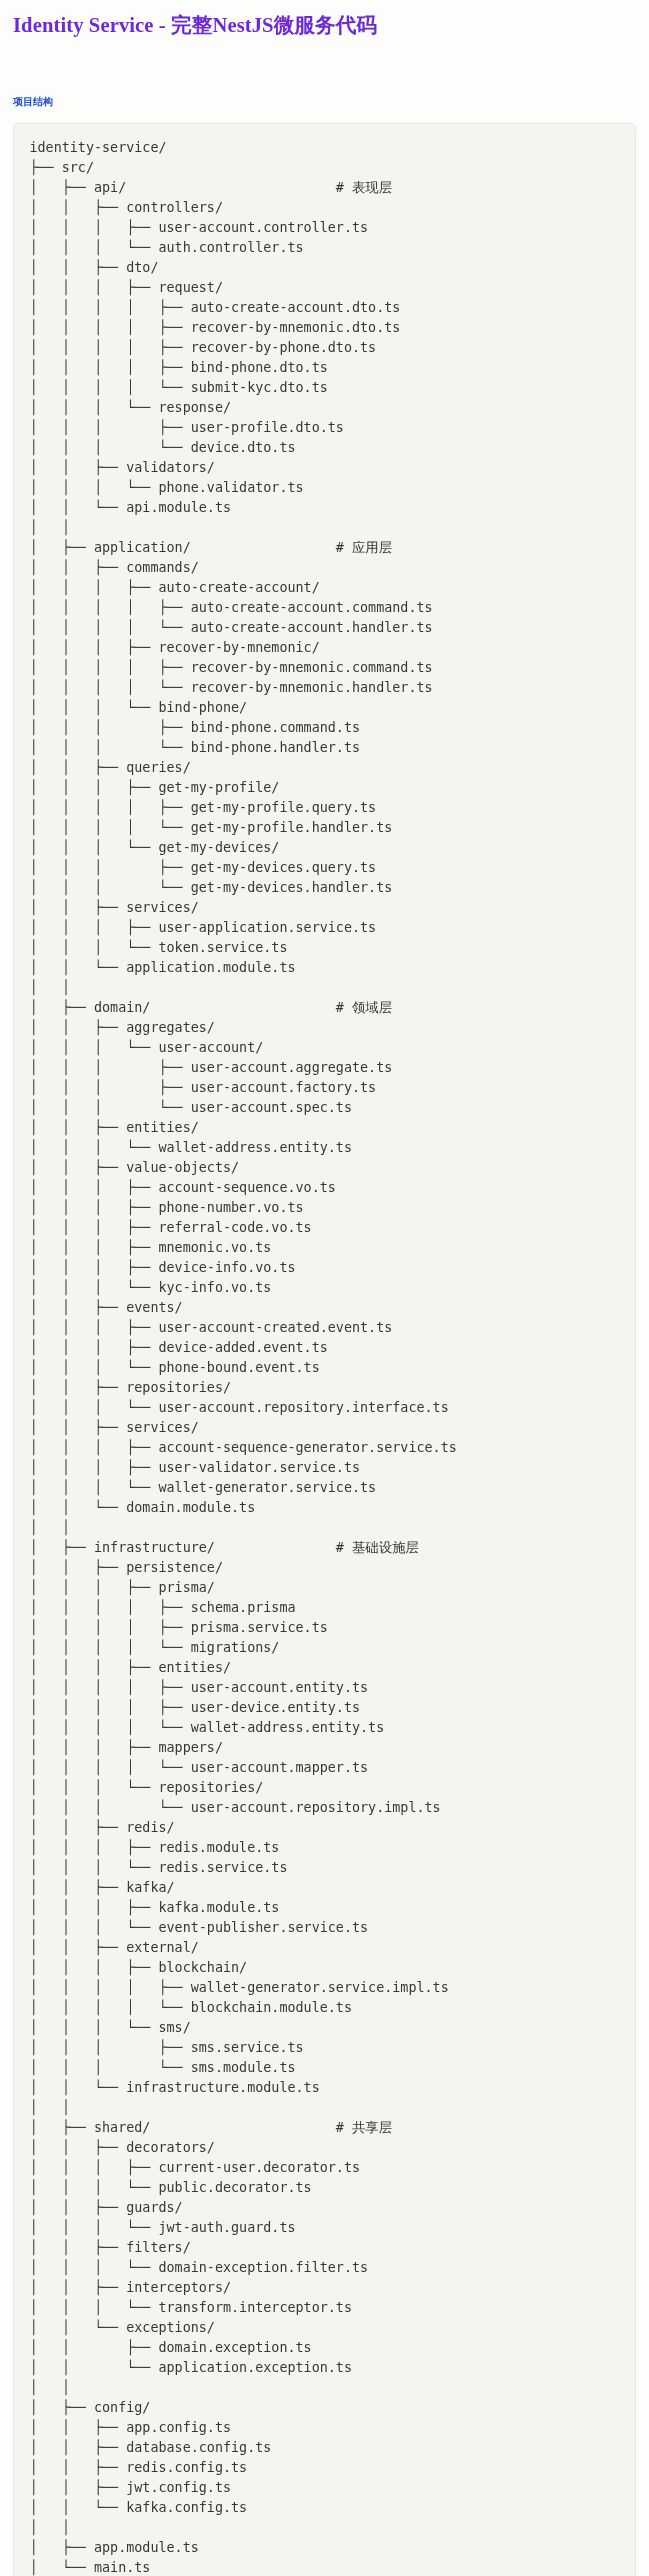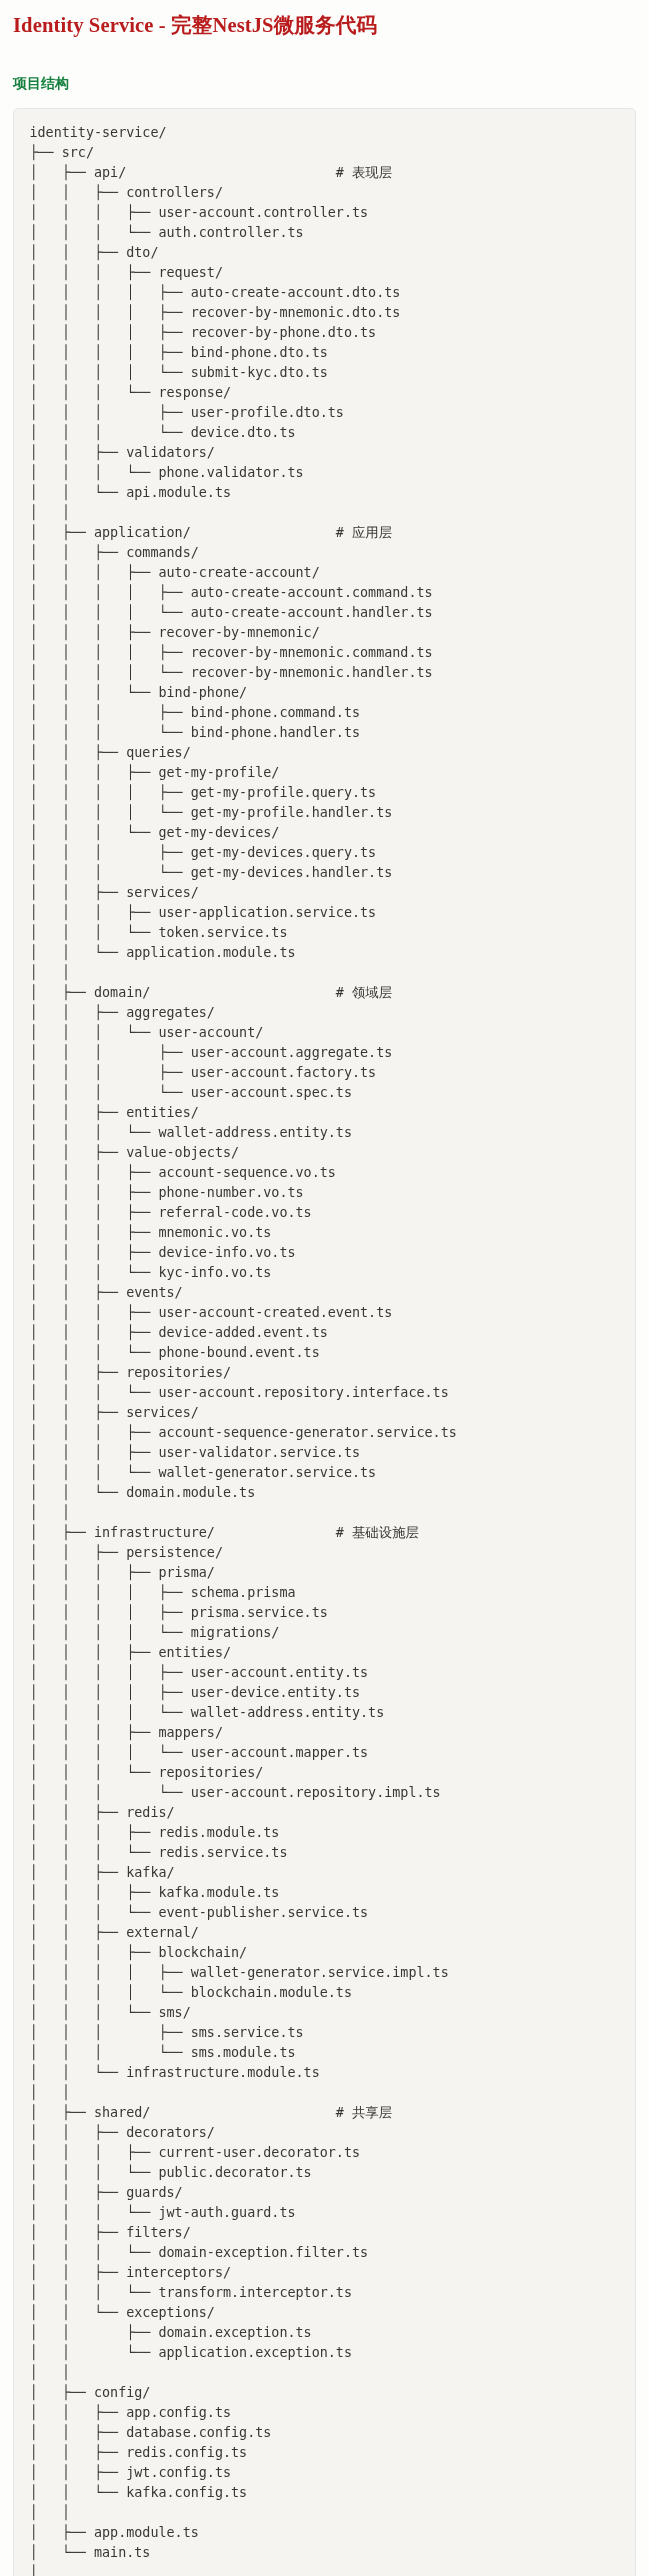--- a/index.html
+++ b/index.html
@@ -11,30 +11,30 @@
     color: #2b2924;
   }
   .page {
     padding: 13.4px 13px 20.6px 13px;
   }
   .doc-title {
     font-family: "Liberation Serif", "DejaVu Serif", serif;
     font-size: 20.6px;
     line-height: 1.25;
     font-weight: 700;
-    color: #b91c1c;
+    color: #6d28d9;
     letter-spacing: 0.1px;
   }
   .section-heading {
     font-family: "Liberation Serif", "DejaVu Serif", serif;
-    font-size: 14px;
+    font-size: 10px;
     line-height: 1.3;
     font-weight: 700;
-    color: #15803d;
-    margin-top: 36px;
+    color: #1d4ed8;
+    margin-top: 56px;
   }
   .code-block {
     margin-top: 14.4px;
     background: #f5f4f1;
     border: 0.5px solid #e8e6e1;
     border-radius: 5.2px;
     padding: 14.4px 15.5px;
     overflow-x: auto;
   }
   .code-block pre {

